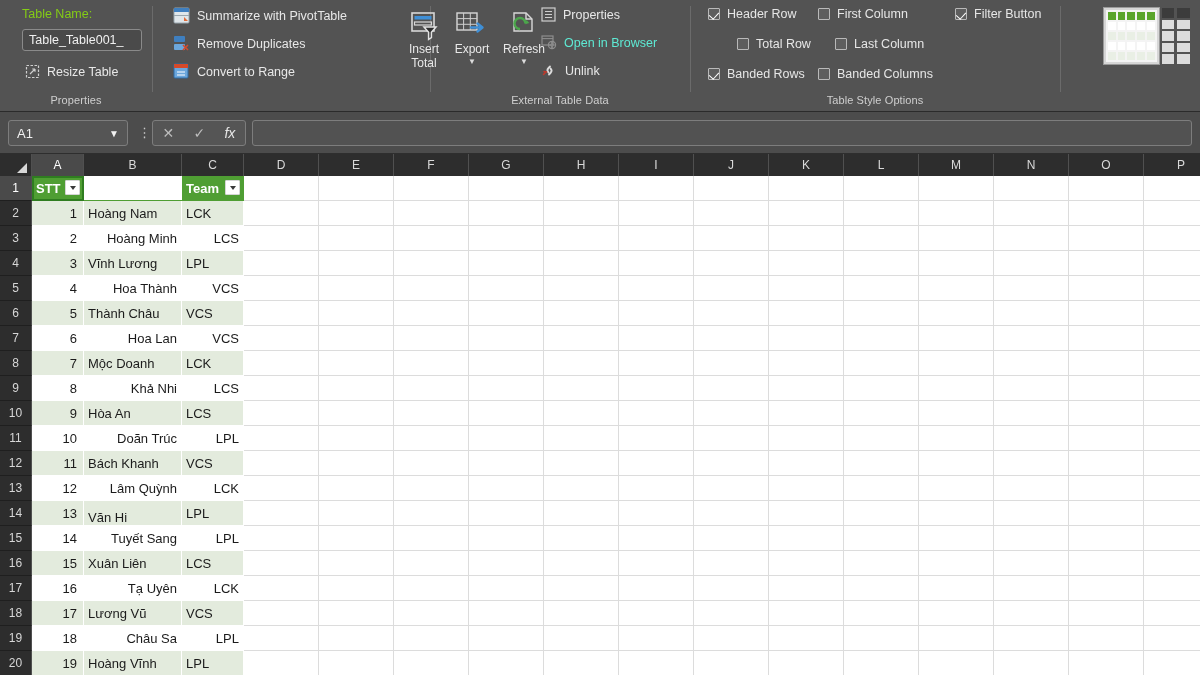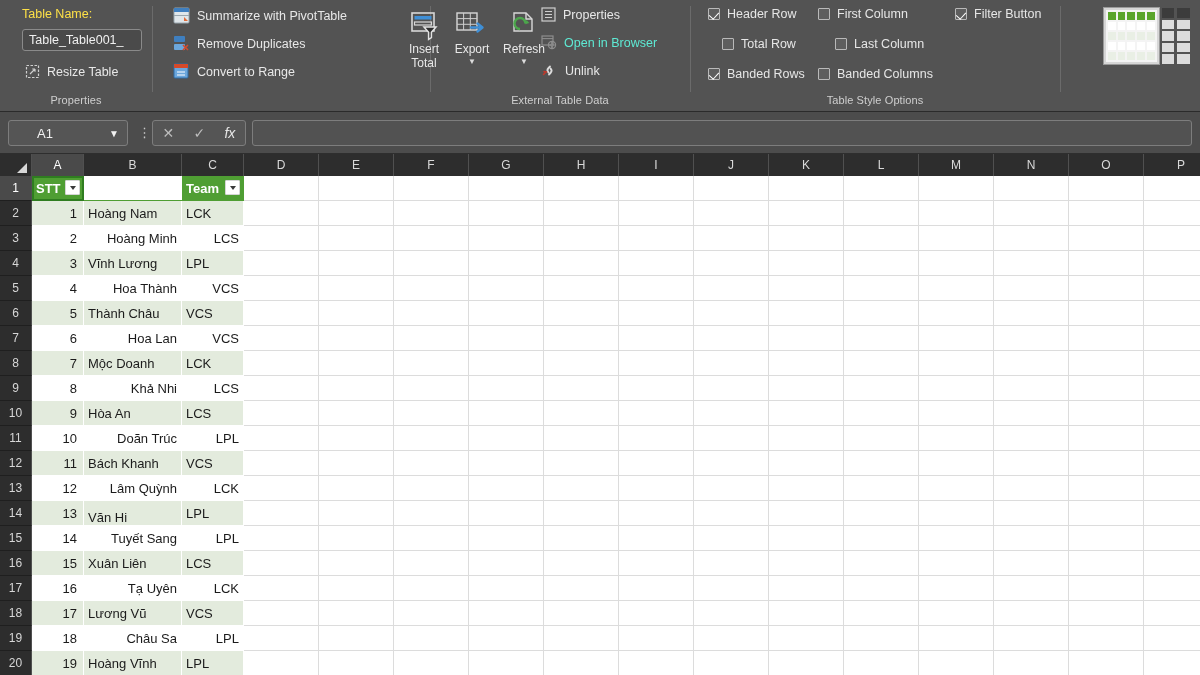--- a/index.html
+++ b/index.html
@@ -31,21 +31,21 @@
 
   
   .cmd {
     position:absolute; display:flex; align-items:center; gap:7px;
     font-size:12.5px; color:#e8e8e8; white-space:nowrap;
     padding:2px 3px; border-radius:2px;
   }
   .cmd.disabled { color:#5eead4; }
   .cmd .glyph { flex:0 0 auto; display:inline-flex; align-items:center; justify-content:center; }
 
-  .lbl-static { position:absolute; font-size:12.5px; color:#fde047; white-space:nowrap; }
+  .lbl-static { position:absolute; font-size:12.5px; color:#84cc16; white-space:nowrap; }
 
   .namebox {
     position:absolute; background:#4a4a4a; border:1px solid #8a8a8a;
     border-radius:3px; font-size:12.5px; color:#f0f0f0;
     display:flex; align-items:center; padding:0 6px; white-space:nowrap;
   }
 
   
   .bigbtn {
     position:absolute; width:64px; top:4px; height:86px;
@@ -90,21 +90,21 @@
   .fbar {
     position:absolute; left:0; top:112px; width:1200px; height:42px;
     background:#4c4c4c; border-bottom:1px solid #2e2e2e;
   }
   .cellref {
     position:absolute; left:8px; top:8px; width:120px; height:26px;
     background:#555; border:1px solid #7d7d7d; border-radius:3px;
     display:flex; align-items:center; padding:0 8px;
     font-size:13px; color:#f2f2f2;
   }
-  .cellref .cv { flex:1;margin-left:20px; }
+  .cellref .cv { flex:1; }
   .dots { position:absolute; left:138px; top:14px; color:#c9c9c9; font-size:13px; letter-spacing:0; line-height:14px;}
   .fbtns {
     position:absolute; left:152px; top:8px; width:94px; height:26px;
     background:#555; border:1px solid #7d7d7d; border-radius:3px;
     display:flex; align-items:center; justify-content:space-around;
     color:#bdbdbd; font-size:14px;
   }
   .finput {
     position:absolute; left:252px; top:8px; right:8px; height:26px;
     background:#525252; border:1px solid #7d7d7d; border-radius:3px;
@@ -312,21 +312,21 @@
 
         <div class="rgroup-label">External Table Data</div>
       </div>
 
       <div class="rgroup" style="left:690px; width:370px;">
 
         <div class="chkrow" style="left:18px; top:7px;">
           <span class="chk on"></span>
           <span>Header Row</span>
         </div>
-        <div class="chkrow" style="left:20px; top:37px;padding-left:12px;">
+        <div class="chkrow" style="left:35px; top:37px;padding-left:12px;">
           <span class="chk"></span>
           <span>Total Row</span>
         </div>
         <div class="chkrow" style="left:18px; top:67px;">
           <span class="chk on"></span>
           <span>Banded Rows</span>
         </div>
 
         <div class="chkrow" style="left:128px; top:7px;">
           <span class="chk"></span>

